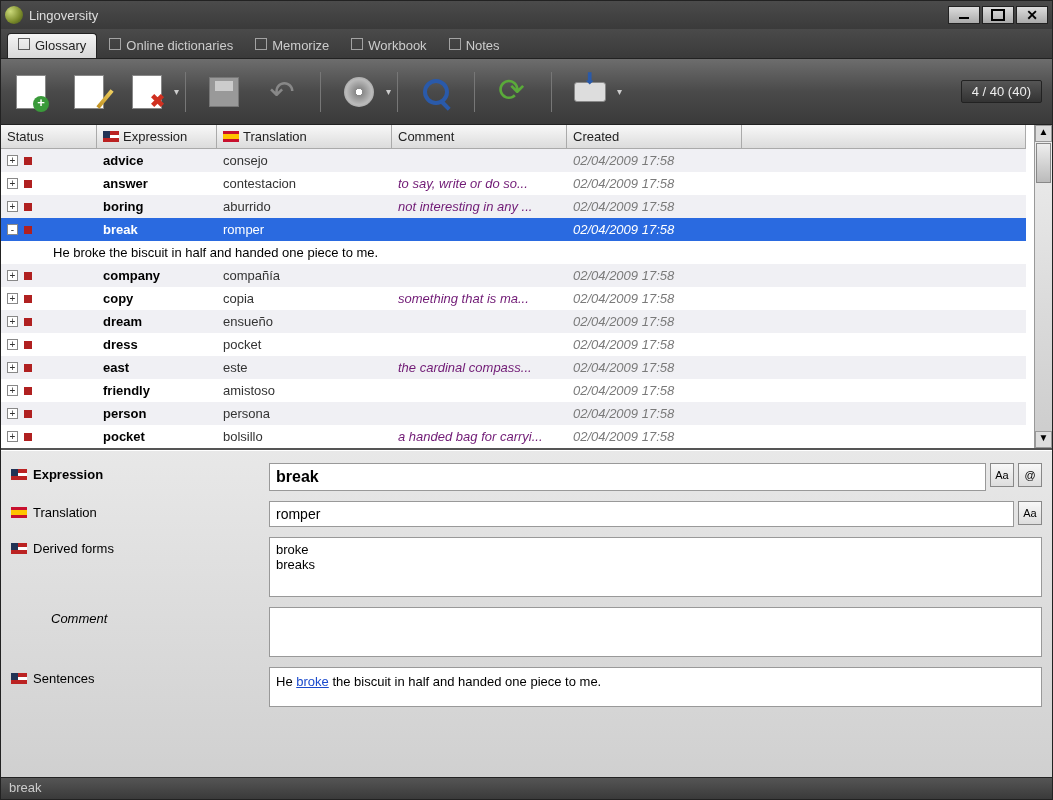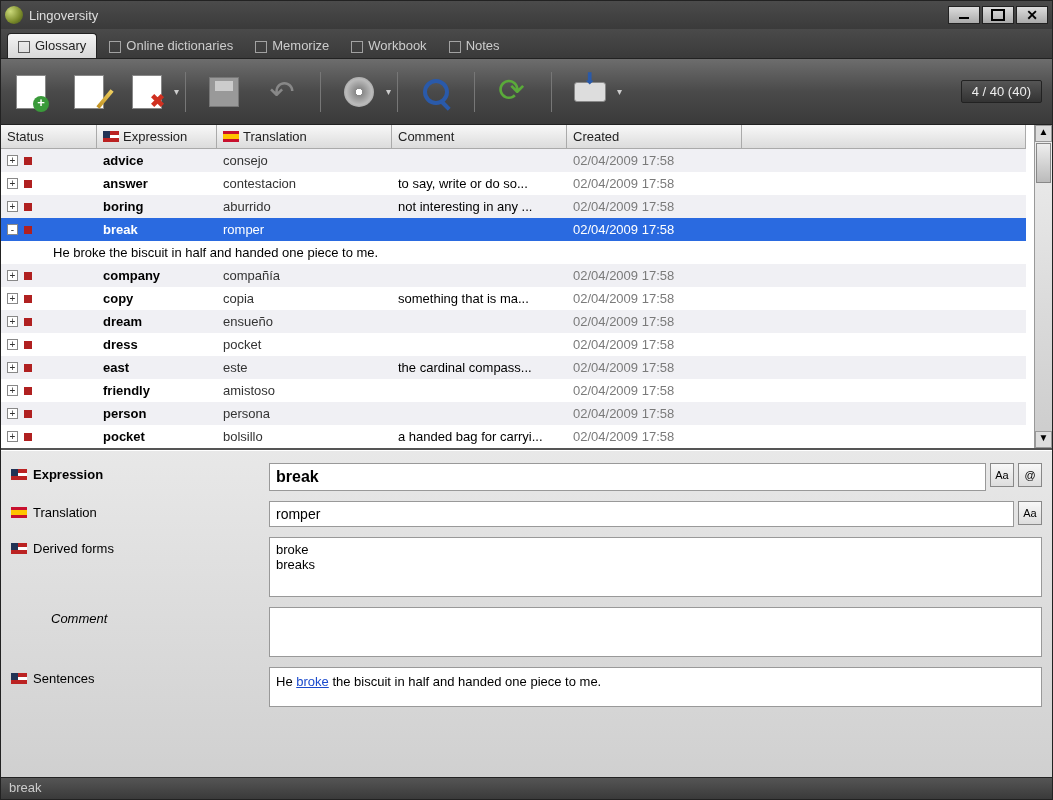--- a/index.html
+++ b/index.html
@@ -11,21 +11,21 @@
 .titlebar { height: 28px; background: linear-gradient(#4b4b4b,#3a3a3a); display: flex; align-items: center; color: #ddd; padding: 1px 4px; }
 .titlebar .app-icon { width: 18px; height: 18px; border-radius: 50%; background: radial-gradient(circle at 30% 30%,#cbd97a,#7a8a2a 60%,#3a4a1a); margin-right: 6px; }
 .titlebar .title { flex: 1; font-size: 13px; }
 .titlebar .winbtn { width: 32px; height: 18px; margin-left: 2px; background: linear-gradient(#ddd,#aaa); border: 1px solid #222; display: flex; align-items: center; justify-content: center; color: #000; font-weight: bold; cursor: pointer; }
 .titlebar .winbtn.min::before { content:""; width:10px; height:2px; background:#000; margin-top:6px; }
 .titlebar .winbtn.max::before { content:""; width:10px; height:8px; border:2px solid #000; }
 .titlebar .winbtn .x { font-size: 14px; line-height: 14px; }
 
 
 .tabsrow { height: 30px; background: linear-gradient(#4a4a4a,#3a3a3a); display: flex; align-items: flex-end; padding: 0 6px; gap: 2px; border-bottom: 1px solid #222; }
-.tab { padding: 4px 10px 5px 10px; color: #ccc; display: flex; align-items: flex-end; gap: 5px; cursor: pointer; border-top-left-radius: 4px; border-top-right-radius: 4px; }
+.tab { padding: 4px 10px 5px 10px; color: #ccc; display: flex; align-items: flex-start; gap: 5px; cursor: pointer; border-top-left-radius: 4px; border-top-right-radius: 4px; }
 .tab.active { background: linear-gradient(#f4f4f4,#d8d8d8); color: #222; border: 1px solid #222; border-bottom: none; }
 .tab .ticon { width: 12px; height: 12px; border: 1px solid currentColor; opacity: .7; }
 
 
 .toolbar { height: 66px; background: linear-gradient(#6d6d6d,#4a4a4a 50%,#3a3a3a); display: flex; align-items: center; padding: 0 10px; gap: 18px; border-bottom: 1px solid #222; }
 .toolbar .tbtn { width: 40px; height: 40px; display:flex; align-items:center; justify-content:center; cursor:pointer; position:relative; }
 .toolbar .tbtn.drop::after { content:"▾"; color:#ccc; font-size:10px; position:absolute; right:-12px; top:14px; }
 .toolbar .sep { width:1px; height:40px; background:#2a2a2a; border-right:1px solid #777; }
 .toolbar .spacer { flex:1; }
 .toolbar .counter { color:#eee; background:linear-gradient(#555,#333); padding:3px 10px; border:1px solid #222; border-radius:2px; font-size:13px; }
@@ -57,22 +57,22 @@
 .row.even { background:#f0f0f4; }
 .row.odd { background:#ffffff; }
 .row.sel { background:#2a6ae0; color:#fff; }
 .row.sel .td.created{ color:#fff; }
 .row.detail { background:#fff; padding-left:52px; font-size:13px; }
 .td { padding:2px 6px; overflow:hidden; white-space:nowrap; text-overflow:ellipsis; }
 .td.status{width:96px; display:flex; align-items:center; gap:6px; padding-left:6px;}
 .td.expr{width:120px; font-weight:bold;}
 .td.trans{width:175px; color:#333;}
 .row.sel .td.trans{color:#fff;}
-.td.comm{width:175px; color:#000000;}
-.td.created{width:175px; color:#7a7a7a;}
+.td.comm{width:175px; font-style:italic; color:#701a75;}
+.td.created{width:175px; font-style:italic; color:#7a7a7a;}
 .expander{ width:11px; height:11px; border:1px solid #888; background:#fff; color:#333; font-size:10px; line-height:9px; text-align:center; cursor:pointer;}
 .dot{ width:8px; height:8px; background:#b02020; display:inline-block;}
 .flag-us{ width:16px; height:11px; background:linear-gradient(#b22 33%,#fff 33% 66%,#b22 66%); position:relative; display:inline-block;}
 .flag-us::before{content:"";position:absolute;width:7px;height:7px;background:#235;}
 .flag-es{ width:16px; height:11px; background:linear-gradient(#c8102e 25%,#ffc400 25% 75%,#c8102e 75%); display:inline-block;}
 .tbar { width:18px; background:linear-gradient(#eee,#ccc); border-left:1px solid #999; display:flex; flex-direction:column; }
 .tbar .up,.tbar .dn{height:17px; background:#ddd; border:1px solid #999; text-align:center; font-size:10px; cursor:pointer;}
 .tbar .thumb{height:40px; background:linear-gradient(#eee,#bbb); border:1px solid #888; margin:1px;}
 .tbar .track{flex:1;}
 

